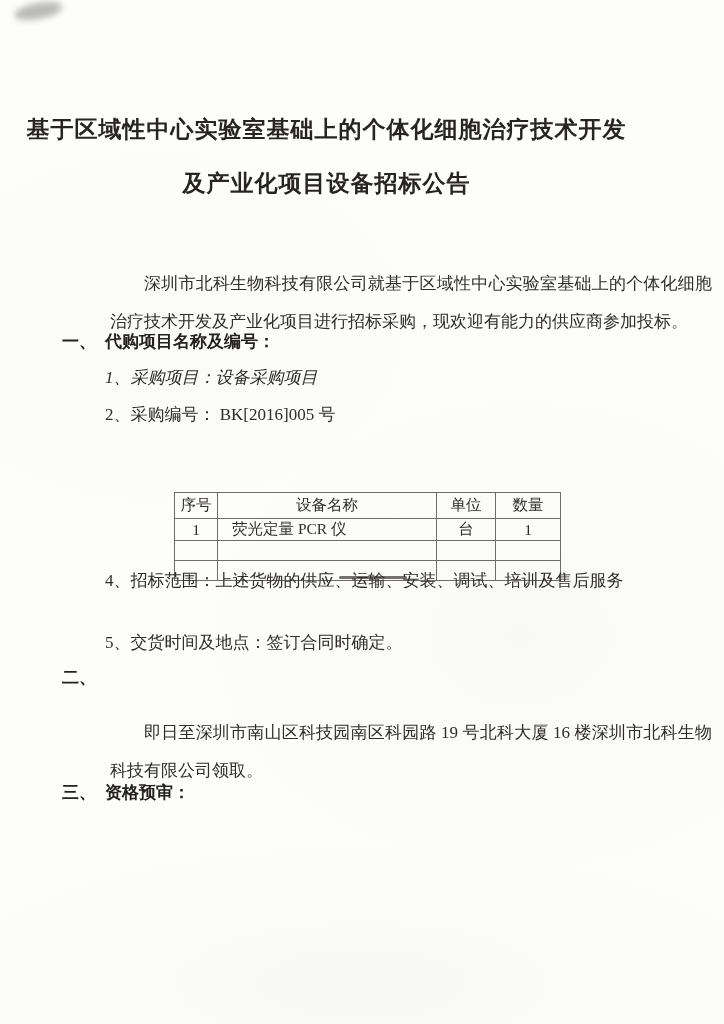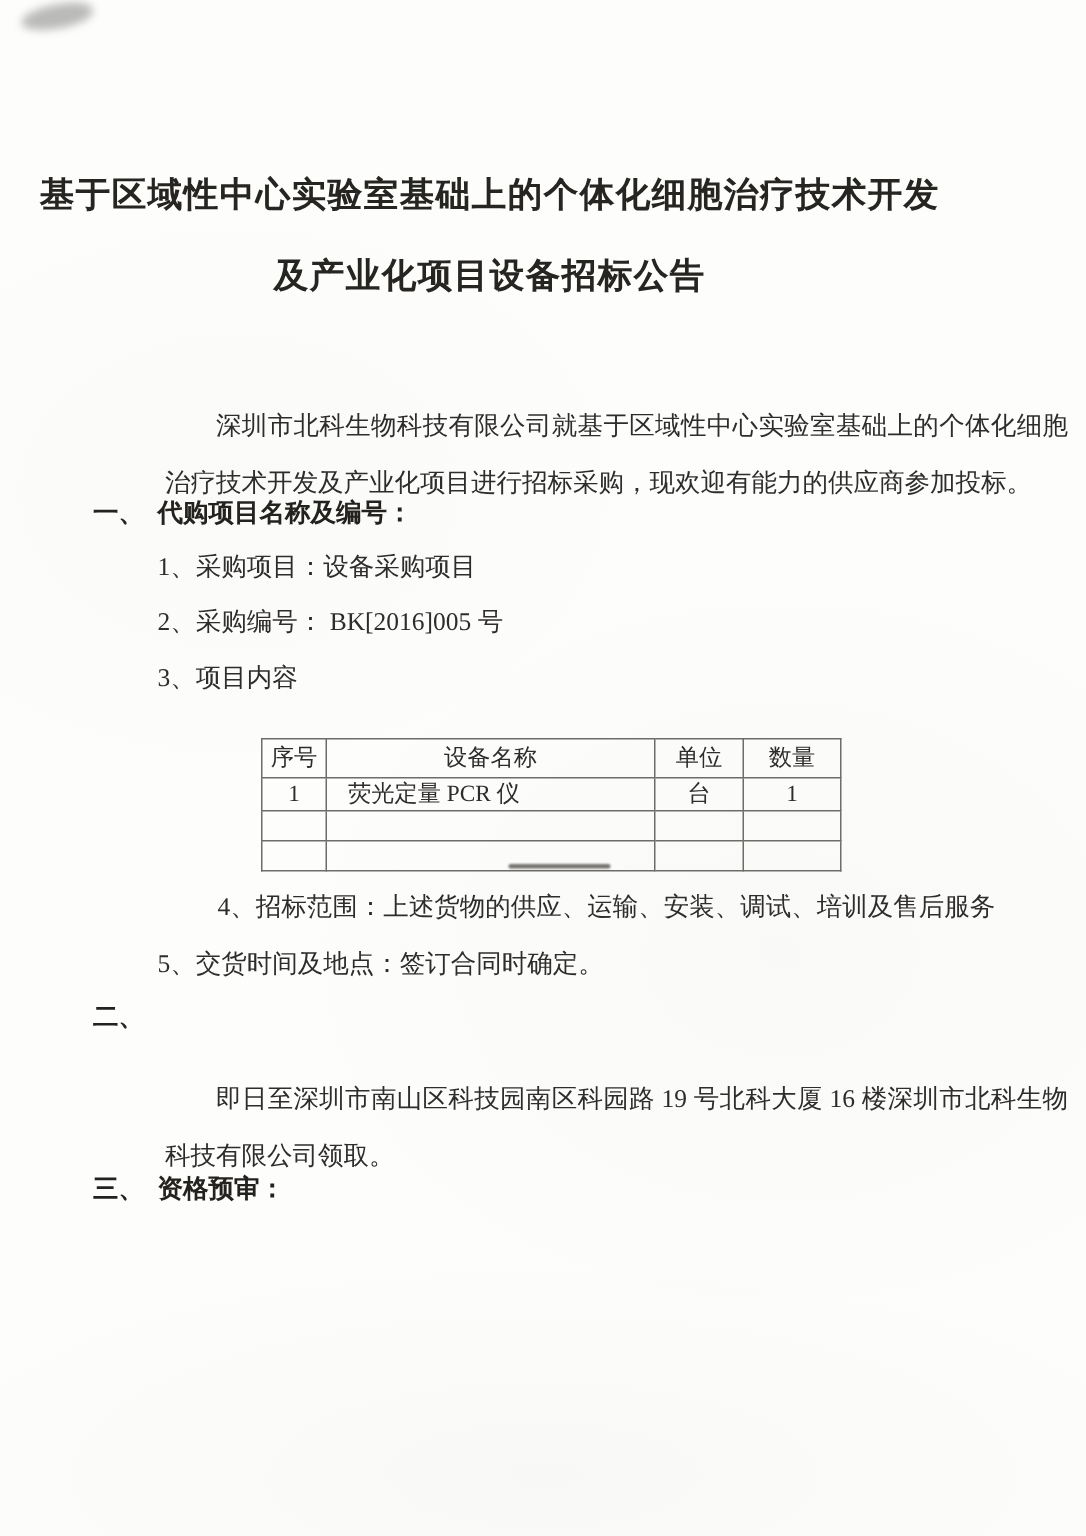--- a/index.html
+++ b/index.html
@@ -98,23 +98,22 @@
     <div>及产业化项目设备招标公告</div>
   </div>
 
   <p class="para indent" style="top:248px;">深圳市北科生物科技有限公司就基于区域性中心实验室基础上的个体化细胞治疗技术开发及产业化项目进行招标采购，现欢迎有能力的供应商参加投标。</p>
 
   <div class="sec-heading" style="top:323px;">
     <span class="sec-num">一、</span>
     <span>代购项目名称及编号：</span>
   </div>
 
-  <div class="list-item" style="top:359px;">1、采购项目：设备采购项目</div>
+  <div class="list-item" style="top:359px;font-style:italic;">1、采购项目：设备采购项目</div>
   <div class="list-item" style="top:396px;">2、采购编号： BK[2016]005 号</div>
-  <div class="list-item" style="top:433px;">3、项目内容</div>
 
   <table class="equip-table">
     <thead>
       <tr>
         <th class="col-seq">序号</th>
         <th class="col-name">设备名称</th>
         <th class="col-unit">单位</th>
         <th class="col-qty">数量</th>
       </tr>
     </thead>
@@ -135,21 +134,21 @@
         <td></td>
         <td class="cell-name"></td>
         <td></td>
         <td></td>
       </tr>
     </tbody>
   </table>
 
   <div class="table-bottom-mark"></div>
 
-  <div class="list-item" style="top:586px;margin-left:40px;">4、招标范围：上述货物的供应、运输、安装、调试、培训及售后服务</div>
+  <div class="list-item" style="top:562px;">4、招标范围：上述货物的供应、运输、安装、调试、培训及售后服务</div>
   <div class="list-item" style="top:624px;">5、交货时间及地点：签订合同时确定。</div>
 
   <div class="sec-heading" style="top:659px;">
     <span class="sec-num">二、</span>
   </div>
 
   <p class="para indent" style="top:697px;">即日至深圳市南山区科技园南区科园路 19 号北科大厦 16 楼深圳市北科生物科技有限公司领取。</p>
 
   <div class="sec-heading" style="top:774px;">
     <span class="sec-num">三、</span>

